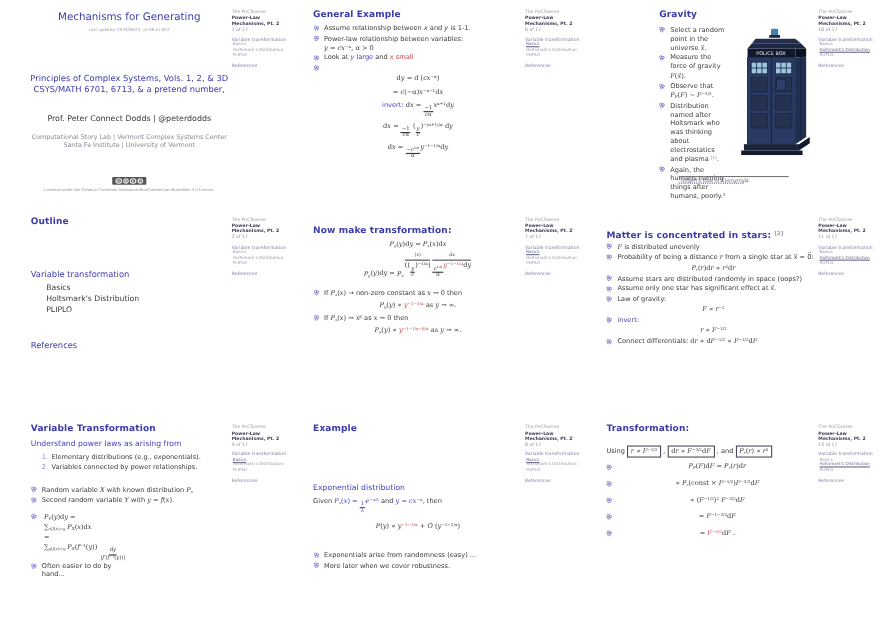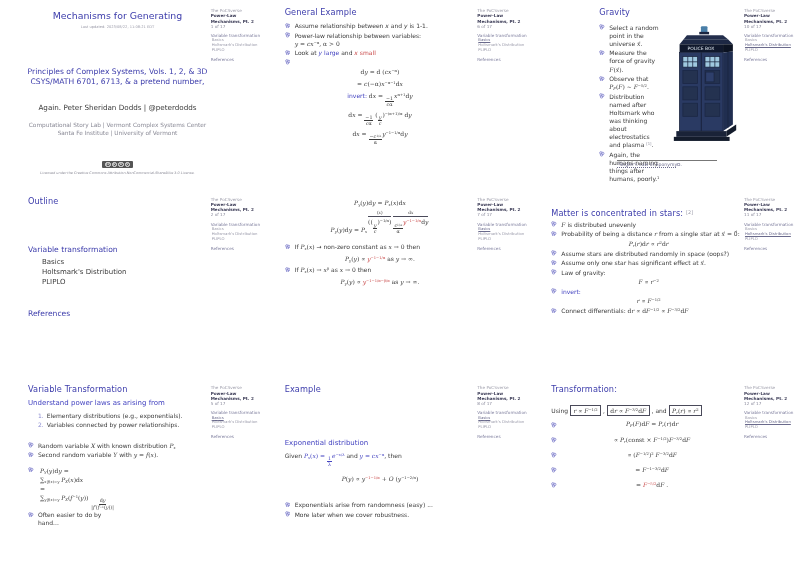--- a/index.html
+++ b/index.html
@@ -1,21 +1,21 @@
 <!DOCTYPE html>
 <html><head>
 <meta charset="utf-8">
 <style>
   html,body{margin:0;padding:0;background:#ffffff;}
   #canvas{position:relative;width:800px;height:566px;background:#fff;overflow:hidden;
           font-family:"DejaVu Sans","Liberation Sans",sans-serif;color:#3a3a3a;}
   .grid{display:grid;grid-template-columns:repeat(3,266.66px);grid-template-rows:repeat(3,188.66px);}
   .slide{position:relative;background:#fff;overflow:hidden;}
   .content{position:absolute;left:18px;top:7px;right:58px;bottom:4px;font-size:6px;line-height:1.35;}
-  h2.sh{margin:0 0 4px 0;font-size:8.2px;font-weight:400;color:#3c3cab;letter-spacing:.1px;}
+  h2.sh{margin:0 0 4px 0;font-size:8.2px;font-weight:700;color:#3c3cab;letter-spacing:.1px;}
   .sub{color:#4343c0;font-size:7px;margin:4px 0 3px 0;}
   .blue{color:#4343c0;}
   .red{color:#c84848;}
   .gray{color:#8a8a9a;}
   
   .b{display:flex;gap:3px;margin:1.5px 0;align-items:flex-start;}
   .bi{flex:0 0 7px;padding-top:0.5px;}
   .bi svg{display:block;}
   .bt{flex:1;}
   
@@ -84,21 +84,21 @@
   <section class="slide">
     <div class="tcontent">
       <div class="ttitle">
         <div>Mechanisms for Generating</div>
       </div>
       <div class="tupd">Last updated: 2023/08/22, 11:08:21 EDT</div>
       <div class="tcourse">
         <div>Principles of Complex Systems, Vols. 1, 2, &amp; 3D</div>
         <div>CSYS/MATH 6701, 6713, &amp; a pretend number,</div>
       </div>
-      <div class="tauthor">Again. Peter Sheridan Dodds | @peterdodds</div>
+      <div class="tauthor">Prof. Peter Connect Dodds | @peterdodds</div>
       <div class="tlab">
         <div>Computational Story Lab | Vermont Complex Systems Center</div>
         <div>Santa Fe Institute | University of Vermont</div>
       </div>
       <div class="tcc">
         <span class="ccbadge">
               <span>CC</span>
               <span>B</span>
               <span>N</span>
               <span>S</span>
@@ -363,20 +363,21 @@
             <div class="sb-sub">Holtsmark's Distribution</div>
             <div class="sb-sub">PLIPLO</div>
           </div>
     <div class="sb-refs">References</div>
   </div>
 
   </section>
 
   <section class="slide">
     <div class="content">
+      <h2 class="sh" style="margin-top:8px;">Now make transformation:</h2>
       <div class="disp m"><i>P<sub>y</sub></i>(<i>y</i>)d<i>y</i> = <i>P<sub>x</sub></i>(<i>x</i>)d<i>x</i></div>
       <div class="disp m">
         <span><i>P<sub>y</sub></i>(<i>y</i>)d<i>y</i> = <i>P<sub>x</sub></i></span><span class="obgroup">
               <span class="oblabel">(<i>x</i>)</span>
               <span class="obline"></span>
               <span>((<span class="frac">
                   <span class="nu"><i>y</i></span>
                   <span class="de"><i>c</i></span>
                 </span>)<sup>−1/α</sup>)</span>
             </span><span class="obgroup">

